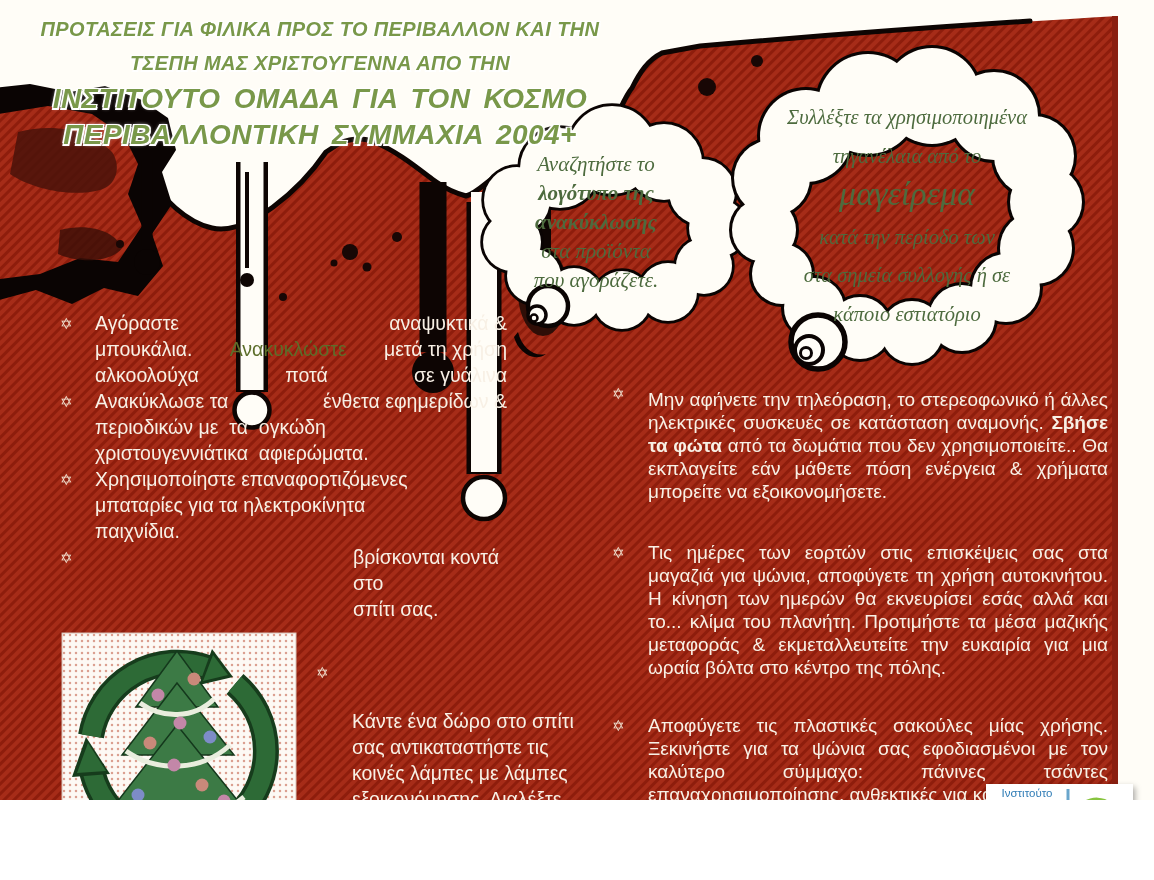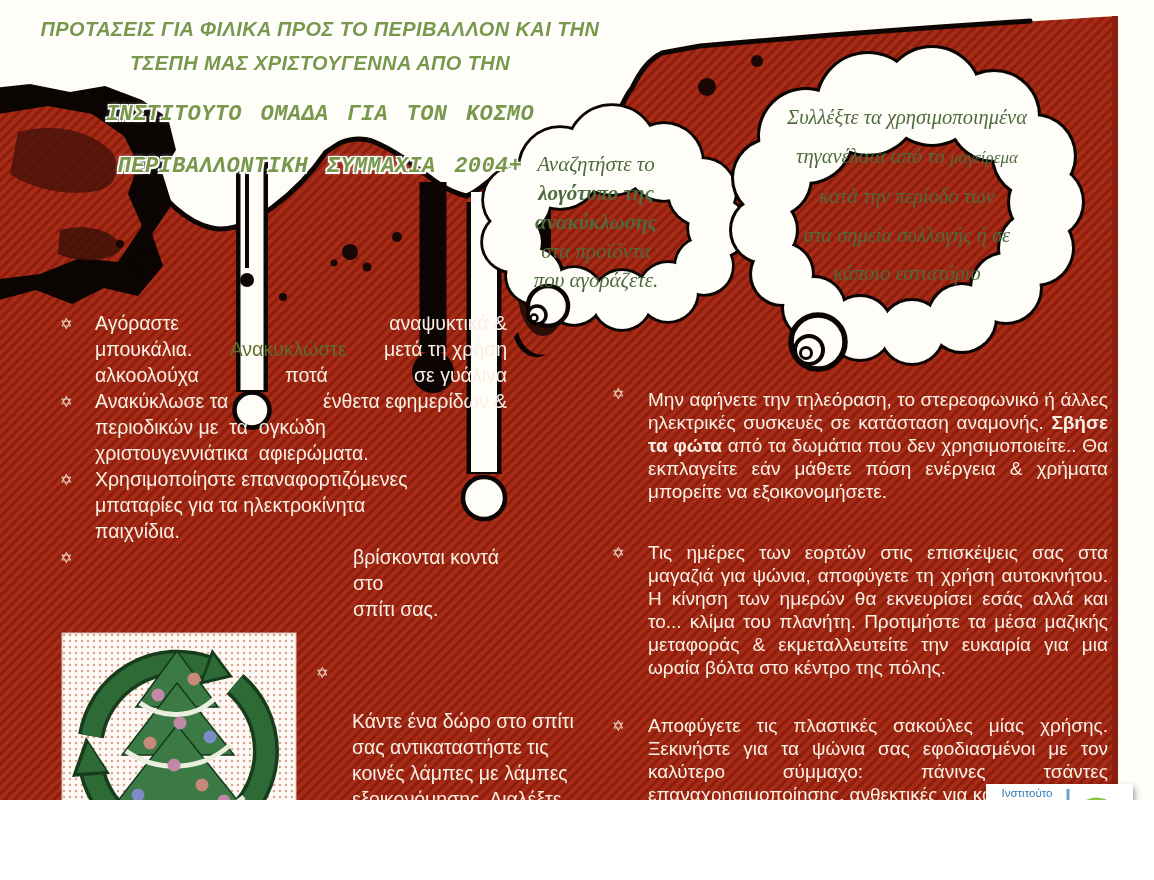--- a/index.html
+++ b/index.html
@@ -6,29 +6,29 @@
   .stage{position:relative;width:1154px;height:800px;background:#fffdf7;overflow:hidden;
          font-family:"Liberation Sans",sans-serif;}
   svg.bg{position:absolute;left:0;top:0;}
 
   
   .title{position:absolute;left:0;top:12px;width:640px;text-align:center;
          font-style:italic;font-weight:bold;color:#79984a;line-height:34px;
          text-shadow:-1.5px -1.5px 0 #fff,1.5px -1.5px 0 #fff,-1.5px 1.5px 0 #fff,
                      1.5px 1.5px 0 #fff,0 0 4px #fff;}
   .title .t-sm{font-size:20px;letter-spacing:.4px;}
-  .title .t-lg{font-size:22px;letter-spacing:.4px;word-spacing:5px;margin-top:18px;font-family:Liberation Mono, monospace;}
+  .title .t-lg{font-size:28px;letter-spacing:.4px;word-spacing:5px;margin-top:2px;}
 
   
   .cloud-text{position:absolute;font-family:"Liberation Serif",serif;font-style:italic;
               text-align:center;color:#4d6b3e;}
   .cloud1-text{left:503px;top:150px;width:186px;font-size:21px;line-height:29px;}
   .cloud2-text{left:766px;top:98px;width:282px;font-size:20.5px;line-height:38.5px;}
   .cloud-text .b{font-weight:bold;}
-  .cloud-text .big{font-size:17px;}
+  .cloud-text .big{font-size:34px;}
 
   
   .wtxt{color:#f8f0e5;}
   .left-list{position:absolute;left:48px;top:310px;width:462px;
              font-size:19.5px;line-height:26px;}
   .li{position:relative;padding-left:47px;}
   .star{position:absolute;left:12px;top:1px;font-size:15px;color:#f3e7d6;font-style:normal;}
   .jrow{display:flex;justify-content:space-between;width:412px;}
   .olive{color:#5c6e2a;}
   .pre{white-space:pre-wrap;}

